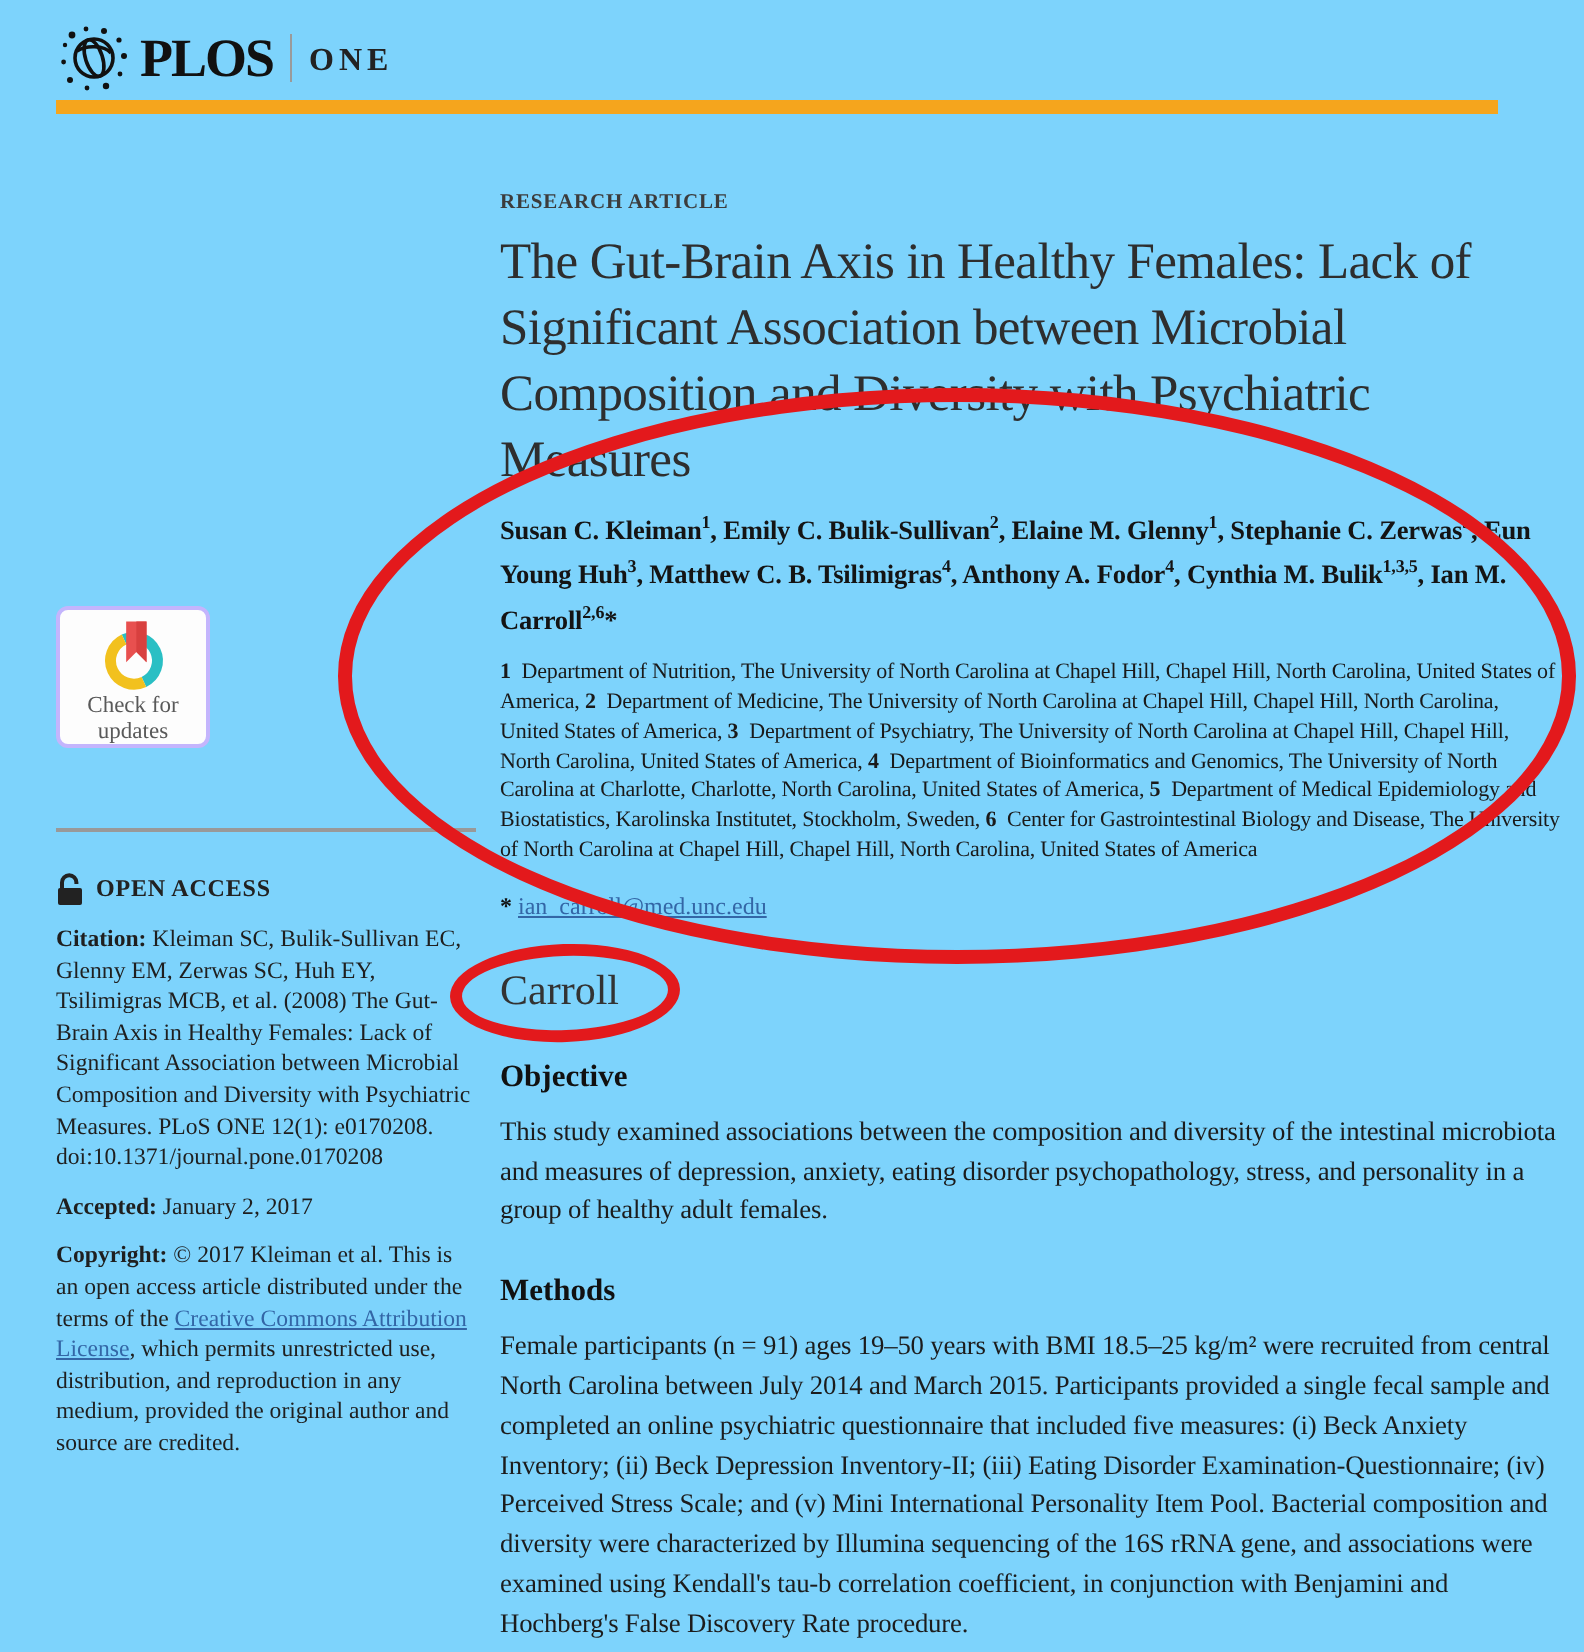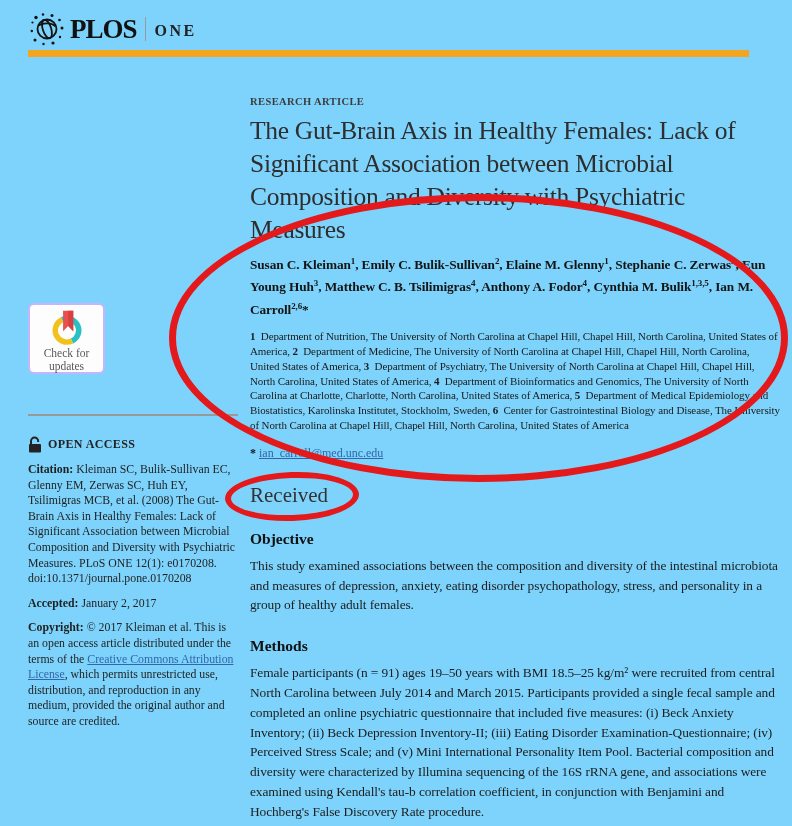--- a/index.html
+++ b/index.html
@@ -132,21 +132,21 @@
 
     <div class="annotated-block">
       <div class="ellipse-big" style="border-color: rgb(227, 25, 28);"></div>
       <p class="authors"><span>Susan C. Kleiman</span><sup>1</sup>, <span>Emily C. Bulik-Sullivan</span><sup>2</sup>, <span>Elaine M. Glenny</span><sup>1</sup>, <span>Stephanie C. Zerwas</span><sup>3</sup>, <span>Eun Young Huh</span><sup>3</sup>, <span>Matthew C. B. Tsilimigras</span><sup>4</sup>, <span>Anthony A. Fodor</span><sup>4</sup>, <span>Cynthia M. Bulik</span><sup>1,3,5</sup>, <span>Ian M. Carroll</span><sup>2,6</sup>*</p>
       <p class="affiliations"><b>1</b> Department of Nutrition, The University of North Carolina at Chapel Hill, Chapel Hill, North Carolina, United States of America, <b>2</b> Department of Medicine, The University of North Carolina at Chapel Hill, Chapel Hill, North Carolina, United States of America, <b>3</b> Department of Psychiatry, The University of North Carolina at Chapel Hill, Chapel Hill, North Carolina, United States of America, <b>4</b> Department of Bioinformatics and Genomics, The University of North Carolina at Charlotte, Charlotte, North Carolina, United States of America, <b>5</b> Department of Medical Epidemiology and Biostatistics, Karolinska Institutet, Stockholm, Sweden, <b>6</b> Center for Gastrointestinal Biology and Disease, The University of North Carolina at Chapel Hill, Chapel Hill, North Carolina, United States of America</p>
       <p class="correspondence"><span class="star">*</span> <a href="#" class="email-link" style="color: rgb(51, 102, 166);">ian_carroll@med.unc.edu</a></p>
     </div>
 
     <div class="abstract-wrap">
       <div class="ellipse-small" style="border-color: rgb(227, 25, 28);"></div>
-      <h2 class="abstract-h">Received</h2>
+      <h2 class="abstract-h">Carroll</h2>
     </div>
 
     <h3 class="section-h">Objective</h3>
     <p class="body-p">This study examined associations between the composition and diversity of the intestinal microbiota and measures of depression, anxiety, eating disorder psychopathology, stress, and personality in a group of healthy adult females.</p>
 
     <h3 class="section-h">Methods</h3>
     <p class="body-p">Female participants (n = 91) ages 19–50 years with BMI 18.5–25 kg/m² were recruited from central North Carolina between July 2014 and March 2015. Participants provided a single fecal sample and completed an online psychiatric questionnaire that included five measures: (i) Beck Anxiety Inventory; (ii) Beck Depression Inventory-II; (iii) Eating Disorder Examination-Questionnaire; (iv) Perceived Stress Scale; and (v) Mini International Personality Item Pool. Bacterial composition and diversity were characterized by Illumina sequencing of the 16S rRNA gene, and associations were examined using Kendall's tau-b correlation coefficient, in conjunction with Benjamini and Hochberg's False Discovery Rate procedure.</p>
   </div>
 
 </div>

